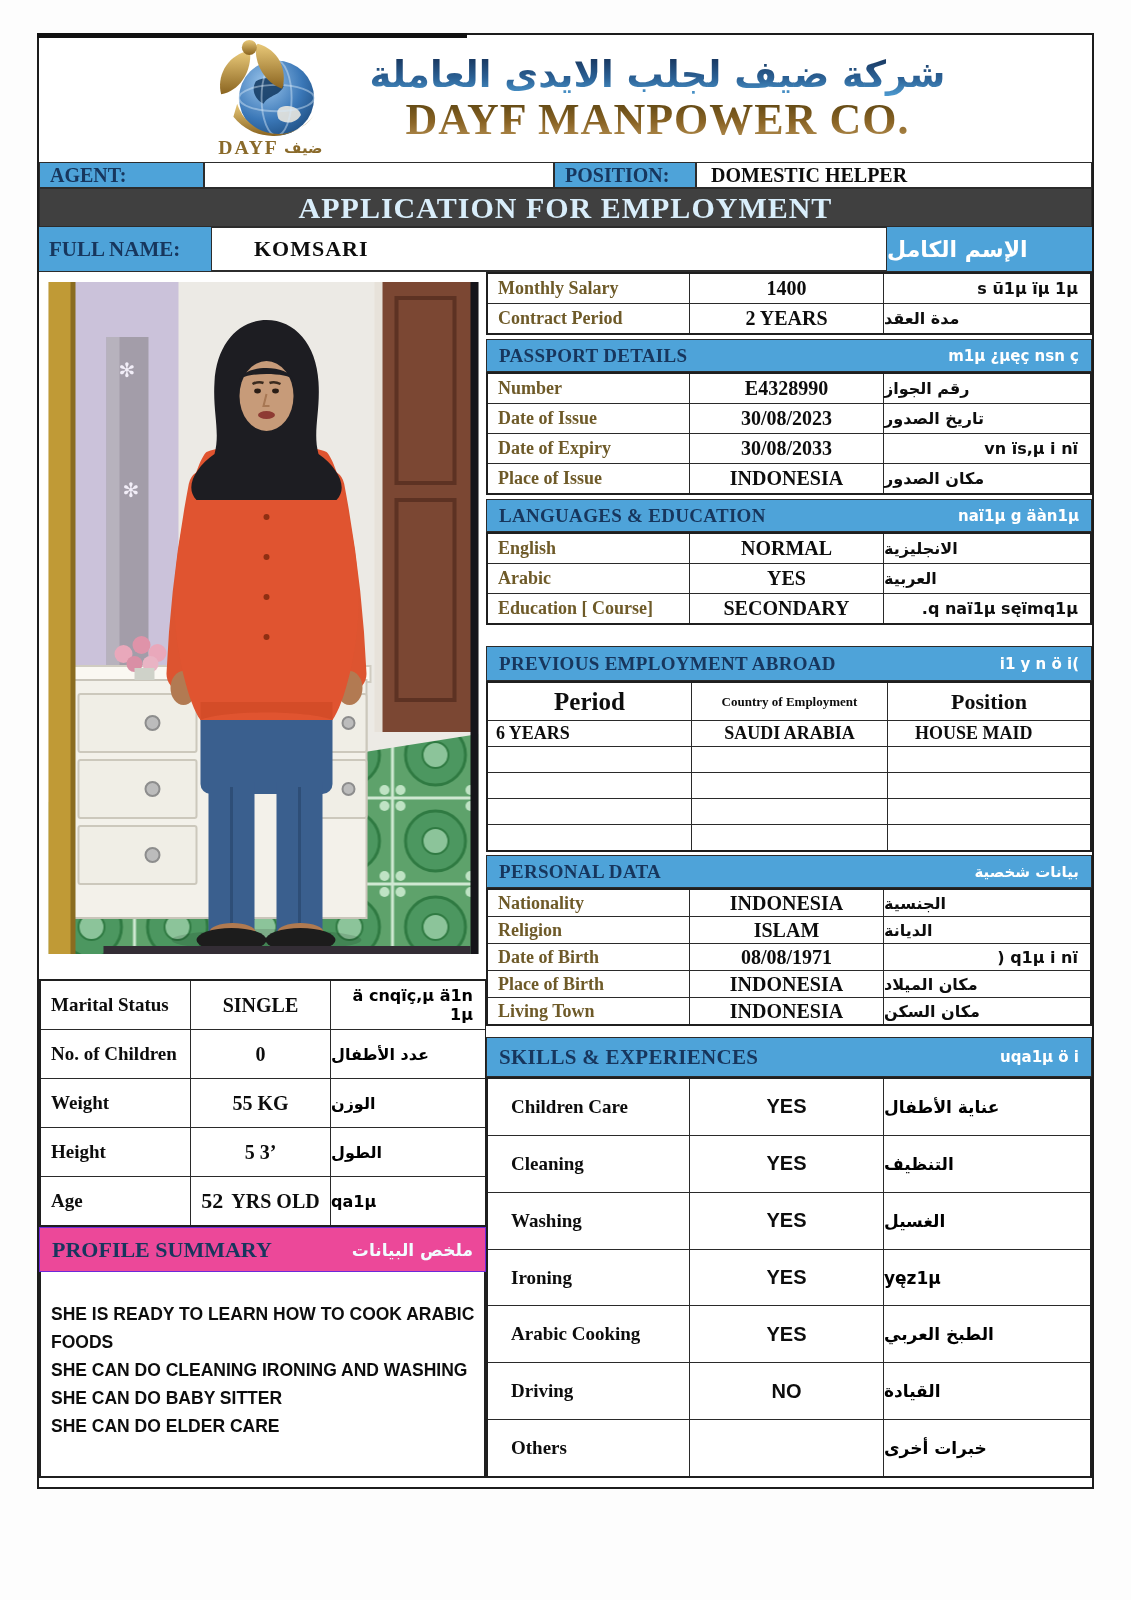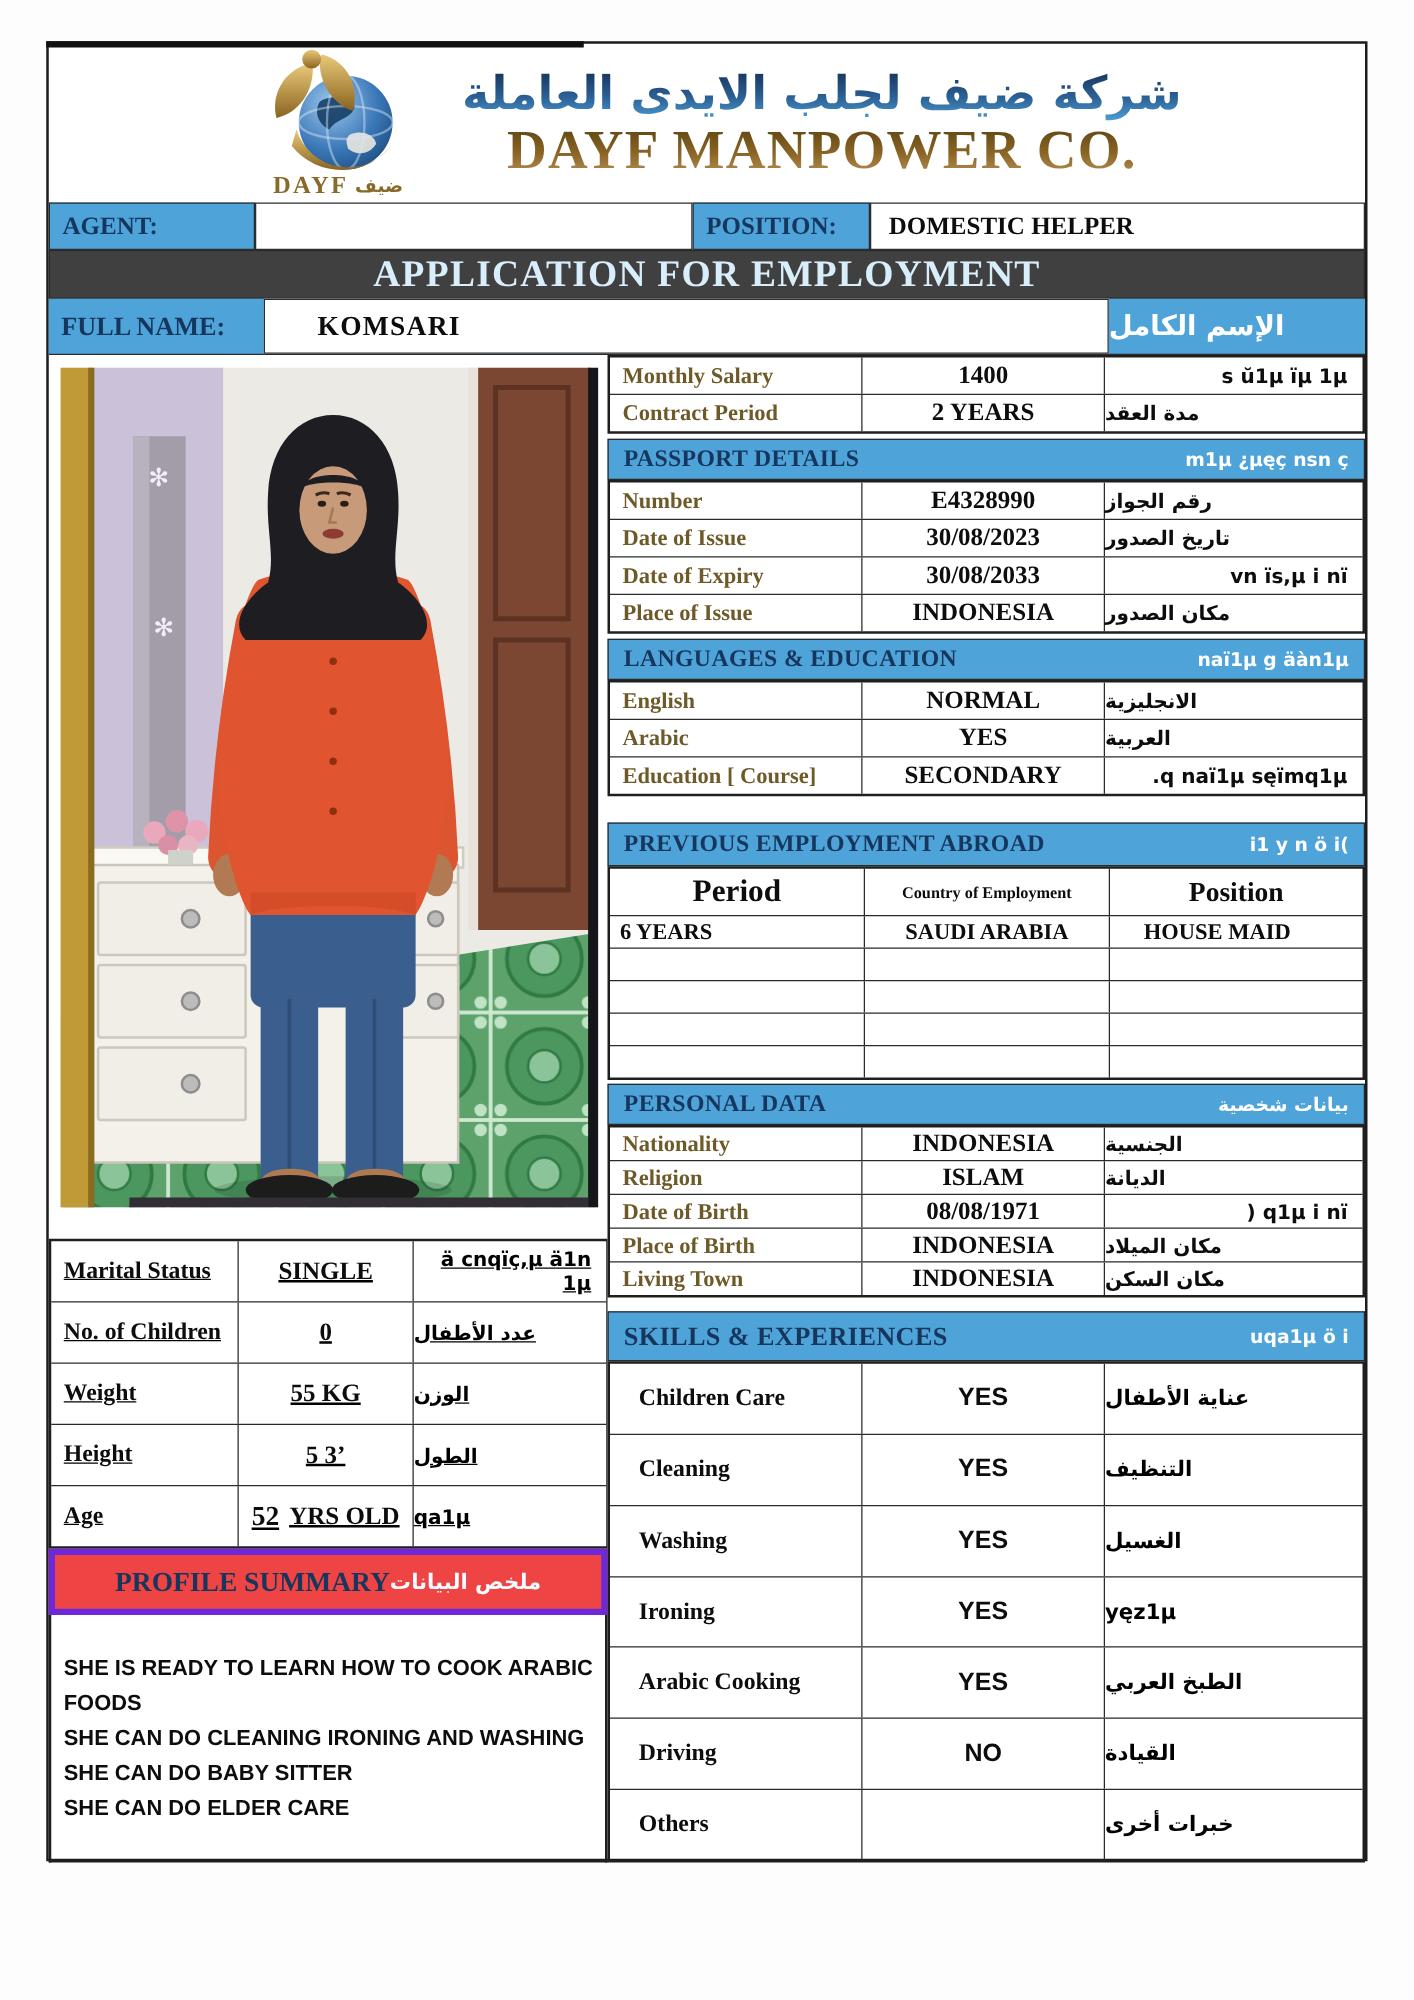--- a/index.html
+++ b/index.html
@@ -20,21 +20,21 @@
     font-family:"DejaVu Sans",sans-serif; font-weight:bold; font-size:37px; line-height:1.15;
     color:#2d5f93; direction:rtl;
   }
   .title-en { font-weight:bold; font-size:44px; letter-spacing:1px; color:#8f6d33; line-height:1.05; }
   @supports (-webkit-background-clip: text) {
     .title-ar { background:linear-gradient(180deg,#142f55,#2b6094 55%,#4f9ed4); -webkit-background-clip:text; -webkit-text-fill-color:transparent; }
     .title-en { background:linear-gradient(180deg,#55400f,#8a6425 55%,#bb965a); -webkit-background-clip:text; -webkit-text-fill-color:transparent; }
   }
 
   
-  .agent-row { height:38px; display:grid; grid-template-columns:165px 350px 142px 1fr; }
+  .agent-row { height:26px; display:grid; grid-template-columns:165px 350px 142px 1fr; }
   .bluecell { background:#4ea3d9; border:1px solid #2c2c2c; display:flex; align-items:center; }
   .lblnavy { font-weight:bold; font-size:20px; color:#17365d; padding-left:10px; }
   .whitecell { background:#fff; border:1px solid #2c2c2c; display:flex; align-items:center; }
   .posval { font-weight:bold; font-size:20px; color:#0d0d0d; padding-left:14px; }
 
   .app-band { height:37px; background:#404040; border:1px solid #2c2c2c; display:flex; align-items:center; justify-content:center; }
   .app-band span { font-weight:bold; font-size:30px; letter-spacing:1px; color:#d9eefb; }
 
   .fullname-row { height:44px; background:#4ea3d9; display:grid; grid-template-columns:172px 676px 1fr; border-bottom:1px solid #2c2c2c; }
   .fn-label { display:flex; align-items:center; padding-left:10px; font-weight:bold; font-size:21px; color:#17365d; }
@@ -89,28 +89,28 @@
   
   .stable { border:2px solid #1f1f1f; flex:1; display:flex; flex-direction:column; }
   .srow { flex:1; display:grid; grid-template-columns:202px 194px 1fr; border-bottom:1px solid #2a2a2a; }
   .srow:last-child { border-bottom:none; }
   .slabel { display:flex; align-items:center; padding-left:23px; font-weight:bold; font-size:19px; color:#0d0d0d; border-right:1px solid #2a2a2a; }
   .svalue { display:flex; align-items:center; justify-content:center; font-family:"Liberation Sans","DejaVu Sans",sans-serif; font-weight:bold; font-size:20px; color:#0d0d0d; border-right:1px solid #2a2a2a; }
   .sarabic { display:flex; align-items:center; justify-content:flex-end; padding-right:14px; font-family:"DejaVu Sans",sans-serif; font-weight:bold; font-size:17px; direction:rtl; }
 
   
   .ptable { margin-top:25px; border:2px solid #1f1f1f; border-right:1px solid #1f1f1f; }
-  .prow { height:48px; display:grid; grid-template-columns:150px 140px 1fr; border-bottom:1px solid #2a2a2a;text-decoration:underline; }
+  .prow { height:48px; display:grid; grid-template-columns:150px 140px 1fr; border-bottom:1px solid #2a2a2a; }
   .prow:last-child { border-bottom:none; }
   .plabel { display:flex; align-items:center; padding-left:10px; font-weight:bold; font-size:19px; color:#0d0d0d; border-right:1px solid #2a2a2a; }
   .pvalue { display:flex; align-items:center; justify-content:center; font-weight:bold; font-size:20px; color:#0d0d0d; border-right:1px solid #2a2a2a; gap:8px; }
   .parabic { display:flex; align-items:center; justify-content:flex-end; padding-right:12px; font-family:"DejaVu Sans",sans-serif; font-weight:bold; font-size:16px; direction:rtl; }
   .age-num { font-size:22px;text-align:right; }
 
-  .profile-band { height:43px; background:#ef4444; border:5px solid #6d28d9; display:flex; align-items:center; justify-content:center; padding:0 12px; }
+  .profile-band { height:43px; background:#ec4899; border:1px solid #6d28d9; display:flex; align-items:center; justify-content:space-between; padding:0 12px; }
   .profile-band .pb-en { font-weight:bold; font-size:22px; color:#17365d; }
   .profile-band .pb-ar { color:#f2fbff; font-family:"DejaVu Sans",sans-serif; font-weight:bold; font-size:17px; direction:rtl; }
   .profile-box { flex:1; border:2px solid #1f1f1f; border-top:none; padding:28px 8px 0 10px; }
   .profile-box div { font-family:"Liberation Sans","DejaVu Sans",sans-serif; font-weight:bold; font-size:17.5px; color:#0d0d0d; line-height:28px; }
 </style>
 </head>
 <body>
 
 <div class="page">
   <div class="sheet">

